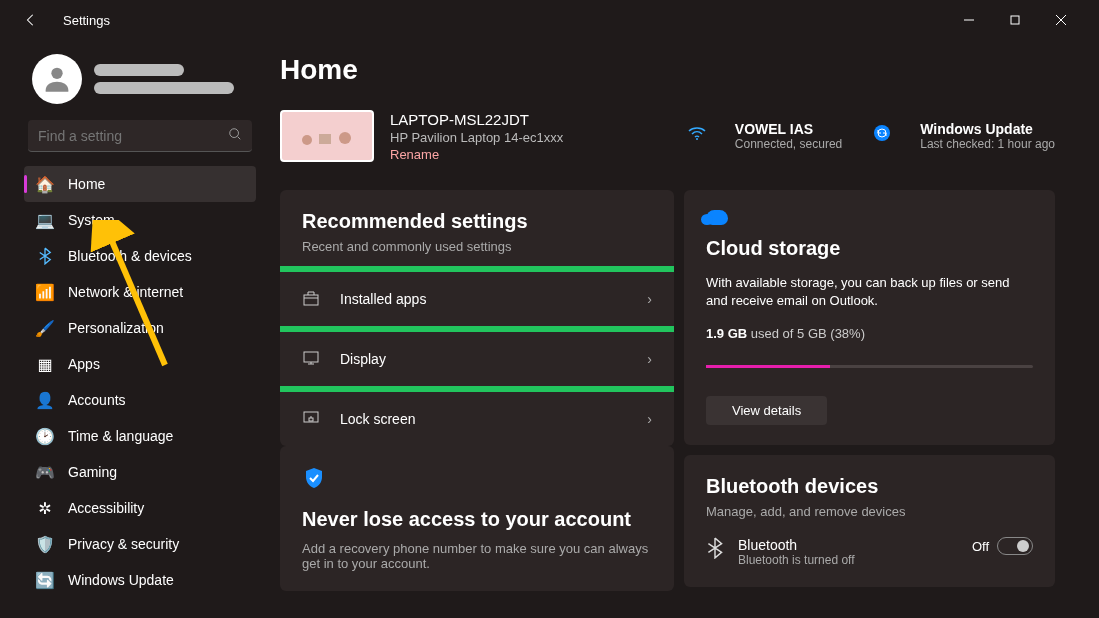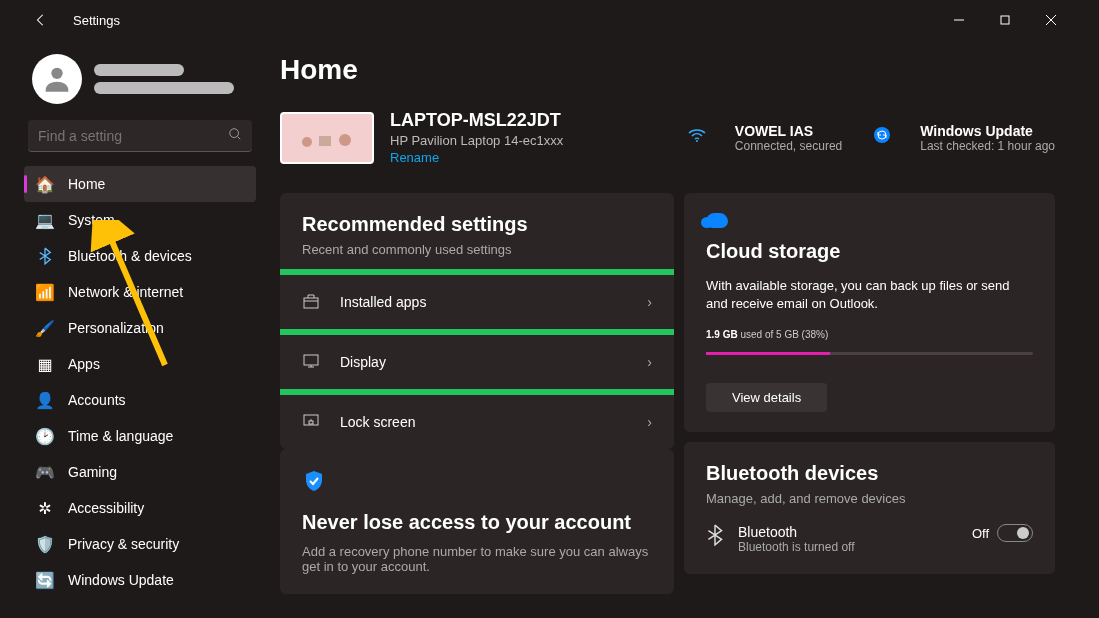--- a/index.html
+++ b/index.html
@@ -1,17 +1,17 @@
 <!DOCTYPE html>
 <html><head>
 <meta charset="utf-8">
 <style>
 *{margin:0;padding:0;box-sizing:border-box;font-family:'Segoe UI',sans-serif}
 body{background:#1f1a1a;color:#fff;width:1099px;height:618px;overflow:hidden;font-size:14px}
-.titlebar{display:flex;align-items:center;height:40px;padding:0 25px}
+.titlebar{display:flex;align-items:center;height:40px;padding:0 15px}
 .titlebar-left{display:flex;align-items:center;gap:16px}
 .back-btn{width:32px;height:32px;display:flex;align-items:center;justify-content:center;border-radius:4px;cursor:pointer}
 .titlebar-title{font-size:13px;color:#fff}
 .titlebar-right{margin-left:auto;display:flex}
 .win-btn{width:46px;height:32px;display:flex;align-items:center;justify-content:center;cursor:pointer}
 .main{display:flex;height:578px}
 .sidebar{width:280px;padding:10px 24px;flex-shrink:0}
 .user-row{display:flex;align-items:center;gap:12px;padding:4px 8px;margin-bottom:12px}
 .avatar{width:50px;height:50px;border-radius:50%;background:#fff;display:flex;align-items:center;justify-content:center}
 .user-info{flex:1}
@@ -21,44 +21,44 @@
 .search-box input{flex:1;background:transparent;border:none;color:#ccc;font-size:14px;outline:none}
 .nav{}
 .nav-item{display:flex;align-items:center;gap:14px;height:36px;padding:0 12px;border-radius:4px;cursor:pointer;font-size:14px;color:#fff;position:relative}
 .nav-item.active{background:#363030}
 .nav-item.active::before{content:"";position:absolute;left:0;top:9px;width:3px;height:18px;background:#d83bd8;border-radius:2px}
 .nav-icon{width:18px;height:18px;display:flex;align-items:center;justify-content:center;font-size:16px}
 .content{flex:1;padding:0 44px 20px 0;overflow:auto}
 .page-title{font-size:28px;font-weight:600;margin:14px 0 24px}
 .hero{display:flex;align-items:center;margin-bottom:28px}
 .device-img{width:94px;height:52px;border:2px solid #fff;border-radius:4px;background:#f4cfcf;margin-right:16px;display:flex;align-items:center;justify-content:center}
-.device-info .dn{font-size:18px;font-weight:700}
+.device-info .dn{font-size:15px;font-weight:400}
 .device-info .dm{color:#bbb;font-size:13px;margin:2px 0}
-.rename{color:#0ea5e9;font-size:13px;cursor:pointer}
+.rename{color:#fca5a5;font-size:13px;cursor:pointer}
 .hero-right{margin-left:auto;display:flex;gap:30px}
 .hi{display:flex;gap:28px}
 .hi .ic{width:20px;height:20px;margin-top:2px}
 .hi .t1{font-size:14px;font-weight:600}
 .hi .t2{font-size:12px;color:#aaa}
 .grid{display:flex;gap:10px}
 .col-l{width:394px;display:flex;flex-direction:column;gap:0}
 .col-r{flex:1;display:flex;flex-direction:column;gap:10px}
 .card{background:#2c2525;border-radius:6px;padding:20px 22px}
 .card h2{font-size:20px;font-weight:600;margin-bottom:6px}
 .sub{color:#aaa;font-size:13px}
 .setting-row{display:flex;align-items:center;gap:18px;height:60px;border-top:6px solid #22c55e;cursor:pointer;padding:0 2px}
 .rows{margin:12px -22px -20px}
 .rows .setting-row{padding:0 22px}
 .sr-ic{width:20px;height:20px;color:#ddd}
 .sr-lab{flex:1}
 .chev{color:#aaa}
 .cloud-ic{width:22px;height:15px;background:#0a84ff;border-radius:10px 10px 8px 8px;margin-bottom:12px;position:relative}
 .cloud-ic::before{content:"";position:absolute;left:-5px;top:4px;width:12px;height:11px;background:#0a84ff;border-radius:50%}
 .storage-text{color:#ffffff;font-size:13px;margin:14px 0 16px;line-height:1.4}
-.usage{font-size:10px;color:#ccc;margin-bottom:12px}
+.usage{font-size:13px;color:#ccc;margin-bottom:24px}
 .usage b{color:#fff}
 .bar{height:3px;background:#4a4242;border-radius:2px;margin-bottom:28px}
 .bar-fill{height:100%;background:#e61ead;width:38%}
 .btn{background:#3a3333;border:none;color:#fff;padding:7px 26px;border-radius:4px;font-size:13px;cursor:pointer}
 .bt-row{display:flex;align-items:flex-start;gap:14px;margin-top:18px}
 .bt-row .info{flex:1}
 .bt-row .n{font-size:14px}
 .bt-row .s{font-size:12px;color:#aaa}
 .toggle{display:flex;align-items:center;gap:8px}
 .tog{width:36px;height:18px;border:1px solid #888;border-radius:10px;position:relative}

